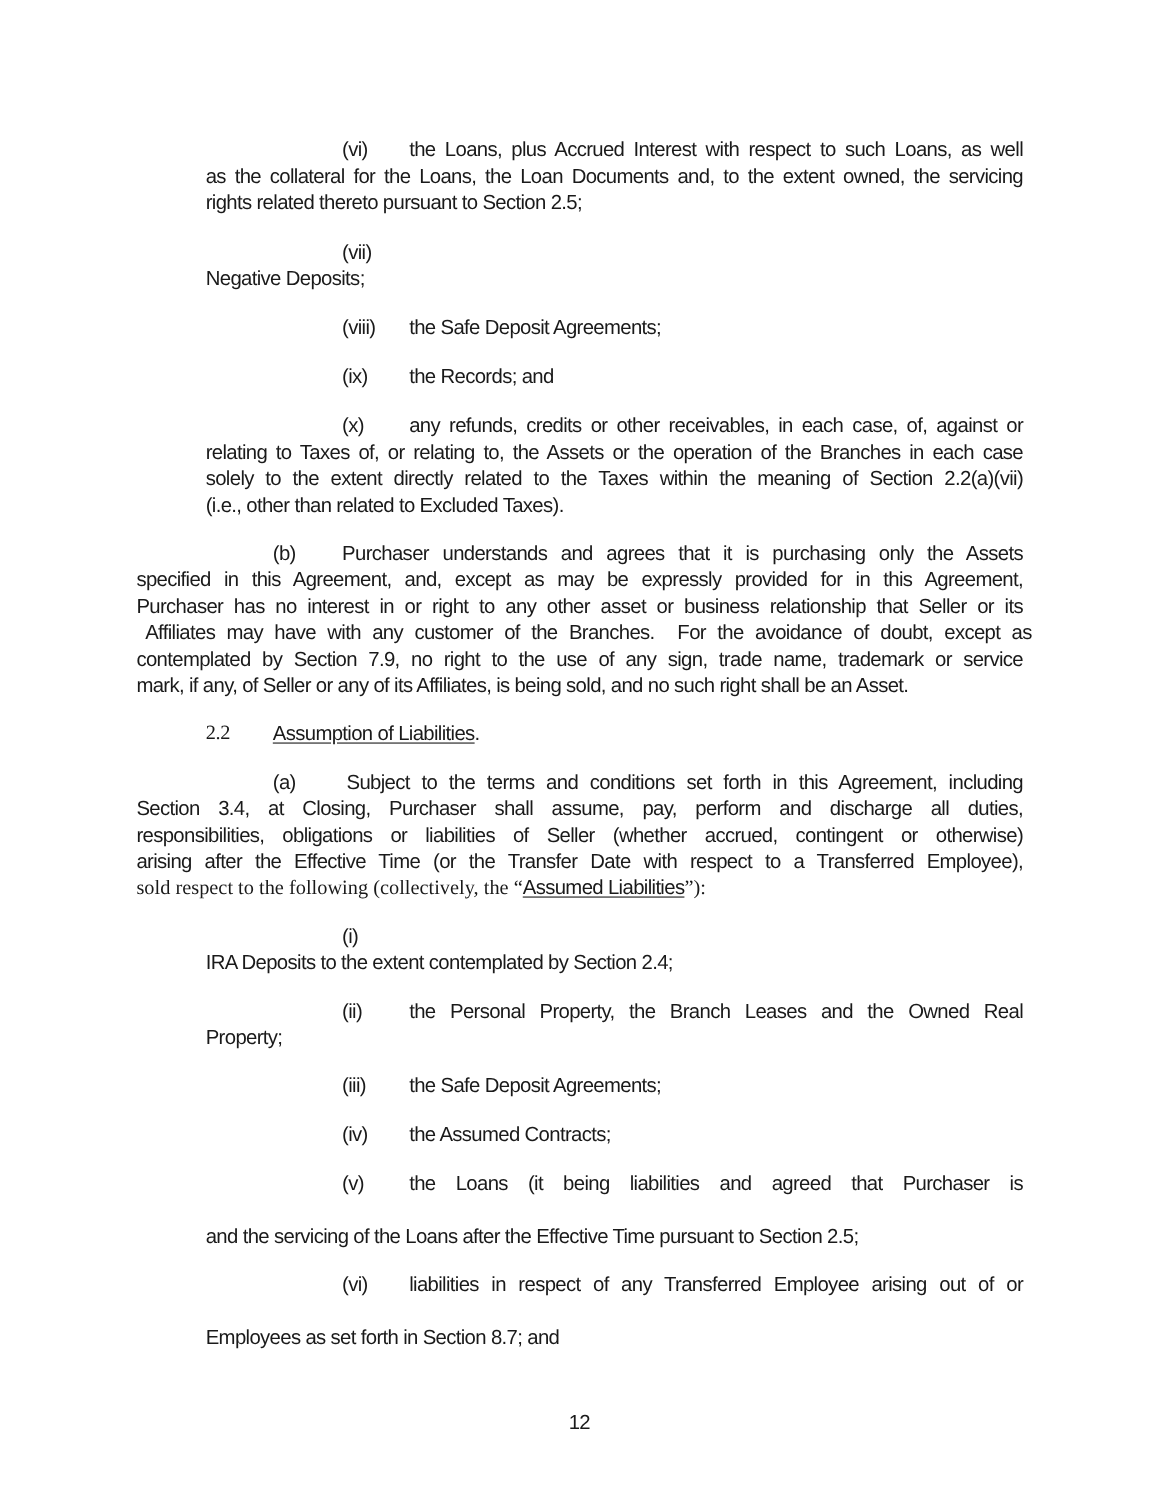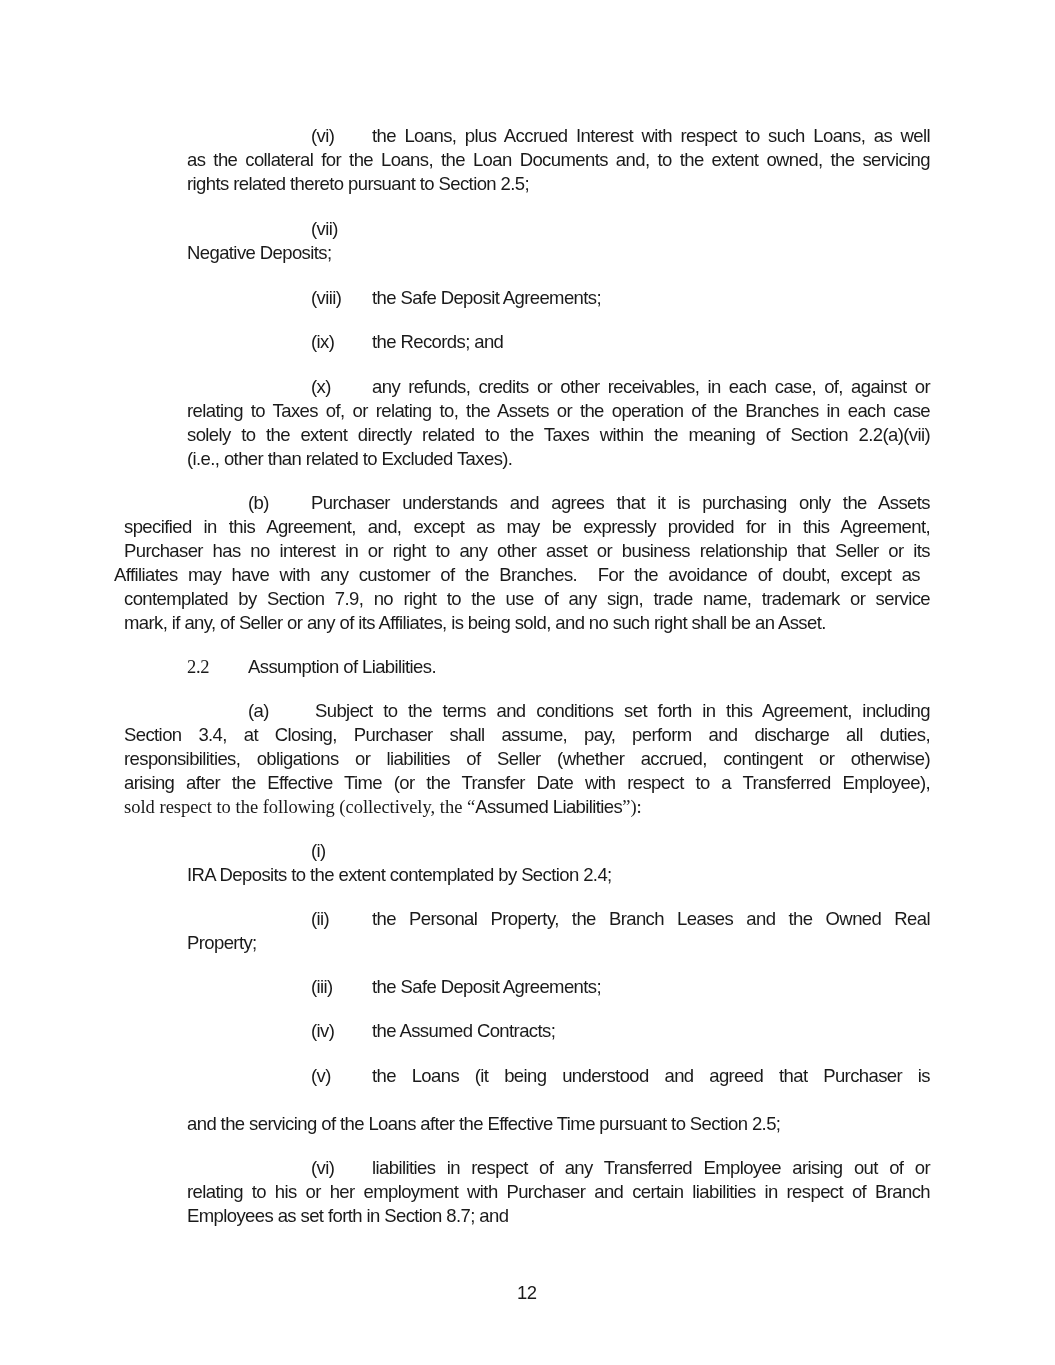--- a/index.html
+++ b/index.html
@@ -3,21 +3,21 @@
 <meta charset="utf-8">
 <style>
   html, body { margin: 0; padding: 0; background: #ffffff; }
   body { width: 1055px; height: 1365px; position: relative; overflow: hidden;
          font-family: "Liberation Sans", sans-serif; color: #1a1a1a; }
   .page { position: absolute; left: 0; top: 0; width: 1055px; height: 1365px; }
   .line { position: absolute; font-size: 18.5px; line-height: 24px; white-space: nowrap;
           letter-spacing: -0.6px; transform-origin: left top; }
   .just { text-align: justify; text-align-last: justify; white-space: normal; }
   .serif { font-family: "Liberation Serif", serif; letter-spacing: 0; font-size: 18.5px; }
-  .u { text-underline-offset: 2px; }
+  .u { text-decoration: underline; text-underline-offset: 2px; }
   .marker { position: absolute; }
 </style>
 </head>
 <body>
 
 <div class="page">
 
   <span class="line marker" style="left:311px;top:124px">(vi)</span>
   <span class="line just" style="left:372px;top:124px;width:558px">the Loans, plus Accrued Interest with respect to such Loans, as well</span>
   <span class="line just" style="left:187px;top:148px;width:743px">as the collateral for the Loans, the Loan Documents and, to the extent owned, the servicing</span>
@@ -35,21 +35,21 @@
   <span class="line marker" style="left:311px;top:375px">(x)</span>
   <span class="line just" style="left:372px;top:375px;width:558px">any refunds, credits or other receivables, in each case, of, against or</span>
   <span class="line just" style="left:187px;top:399px;width:743px">relating to Taxes of, or relating to, the Assets or the operation of the Branches in each case</span>
   <span class="line just" style="left:187px;top:423px;width:743px">solely to the extent directly related to the Taxes within the meaning of Section 2.2(a)(vii)</span>
   <span class="line" style="left:187px;top:447px">(i.e., other than related to Excluded Taxes).</span>
 
   <span class="line marker" style="left:248px;top:491px">(b)</span>
   <span class="line just" style="left:311px;top:491px;width:619px">Purchaser understands and agrees that it is purchasing only the Assets</span>
   <span class="line just" style="left:124px;top:515px;width:806px">specified in this Agreement, and, except as may be expressly provided for in this Agreement,</span>
   <span class="line just" style="left:124px;top:539px;width:806px">Purchaser has no interest in or right to any other asset or business relationship that Seller or its</span>
-  <span class="line just" style="left:114px;top:563px;width:806px;white-space:pre">Affiliates may have with any customer of the Branches.  For the avoidance of doubt, except as</span>
+  <span class="line just" style="left:132px;top:563px;width:806px;white-space:pre">Affiliates may have with any customer of the Branches.  For the avoidance of doubt, except as</span>
   <span class="line just" style="left:124px;top:587px;width:806px">contemplated by Section 7.9, no right to the use of any sign, trade name, trademark or service</span>
   <span class="line" style="left:124px;top:611px">mark, if any, of Seller or any of its Affiliates, is being sold, and no such right shall be an Asset.</span>
 
   <span class="line serif" style="left:187px;top:655px;letter-spacing:-0.3px">2.2</span>
   <span class="line" style="left:248px;top:655px"><span class="u">Assumption of Liabilities</span><span>.</span></span>
 
   <span class="line marker" style="left:248px;top:699px">(a)</span>
   <span class="line just" style="left:315px;top:699px;width:615px">Subject to the terms and conditions set forth in this Agreement, including</span>
   <span class="line just" style="left:124px;top:723px;width:806px">Section 3.4, at Closing, Purchaser shall assume, pay, perform and discharge all duties,</span>
   <span class="line just" style="left:124px;top:747px;width:806px">responsibilities, obligations or liabilities of Seller (whether accrued, contingent or otherwise)</span>
@@ -63,22 +63,21 @@
   <span class="line just" style="left:372px;top:907px;width:558px">the Personal Property, the Branch Leases and the Owned Real</span>
   <span class="line" style="left:187px;top:931px">Property;</span>
 
   <span class="line marker" style="left:311px;top:975px">(iii)</span>
   <span class="line" style="left:372px;top:975px">the Safe Deposit Agreements;</span>
 
   <span class="line marker" style="left:311px;top:1019px">(iv)</span>
   <span class="line" style="left:372px;top:1019px">the Assumed Contracts;</span>
 
   <span class="line marker" style="left:311px;top:1064px">(v)</span>
-  <span class="line just" style="left:372px;top:1064px;width:558px">the Loans (it being understood and agreed that Purchaser is</span>
+  <span class="line just" style="left:372px;top:1064px;width:558px">the Loans (it being liabilities and agreed that Purchaser is</span>
   <span class="line" style="left:187px;top:1112px">and the servicing of the Loans after the Effective Time pursuant to Section 2.5;</span>
 
   <span class="line marker" style="left:311px;top:1156px">(vi)</span>
   <span class="line just" style="left:372px;top:1156px;width:558px">liabilities in respect of any Transferred Employee arising out of or</span>
-  <span class="line just" style="left:187px;top:1180px;width:743px">relating to his or her employment with Purchaser and certain liabilities in respect of Branch</span>
   <span class="line" style="left:187px;top:1204px">Employees as set forth in Section 8.7; and</span>
 
   <span class="line" style="left:517px;top:1281px">12</span>
 </div>
 
 </body></html>

